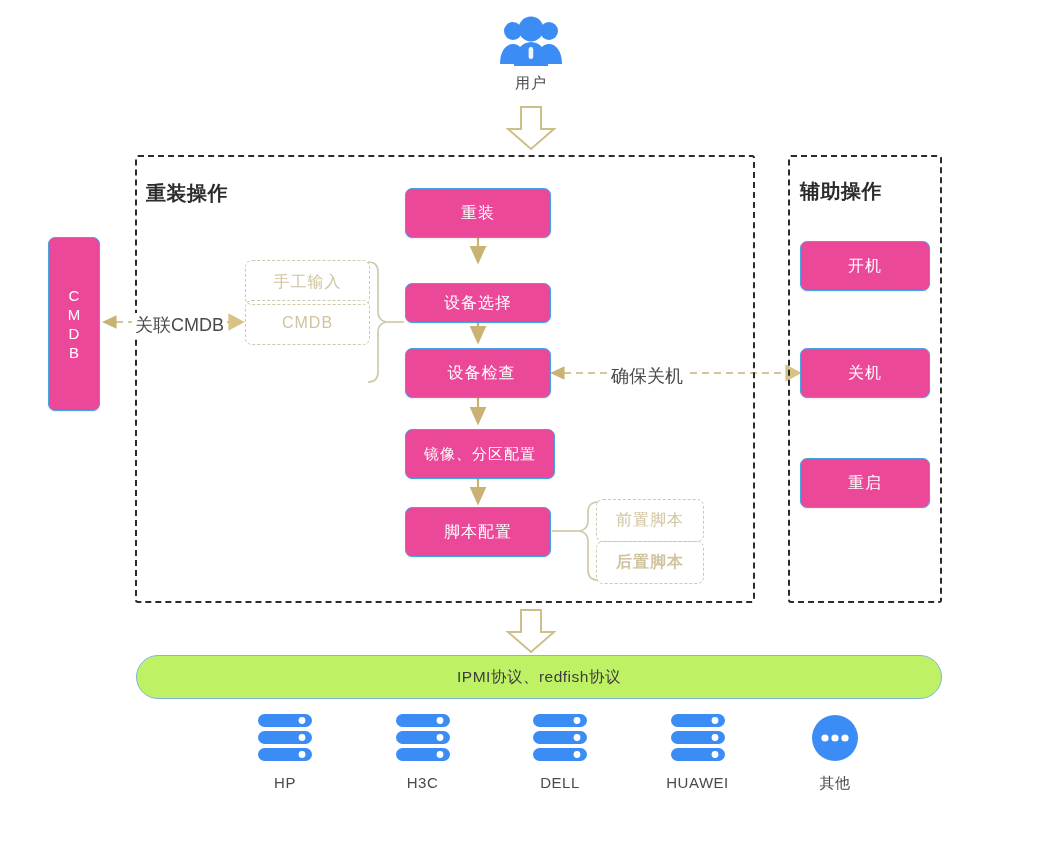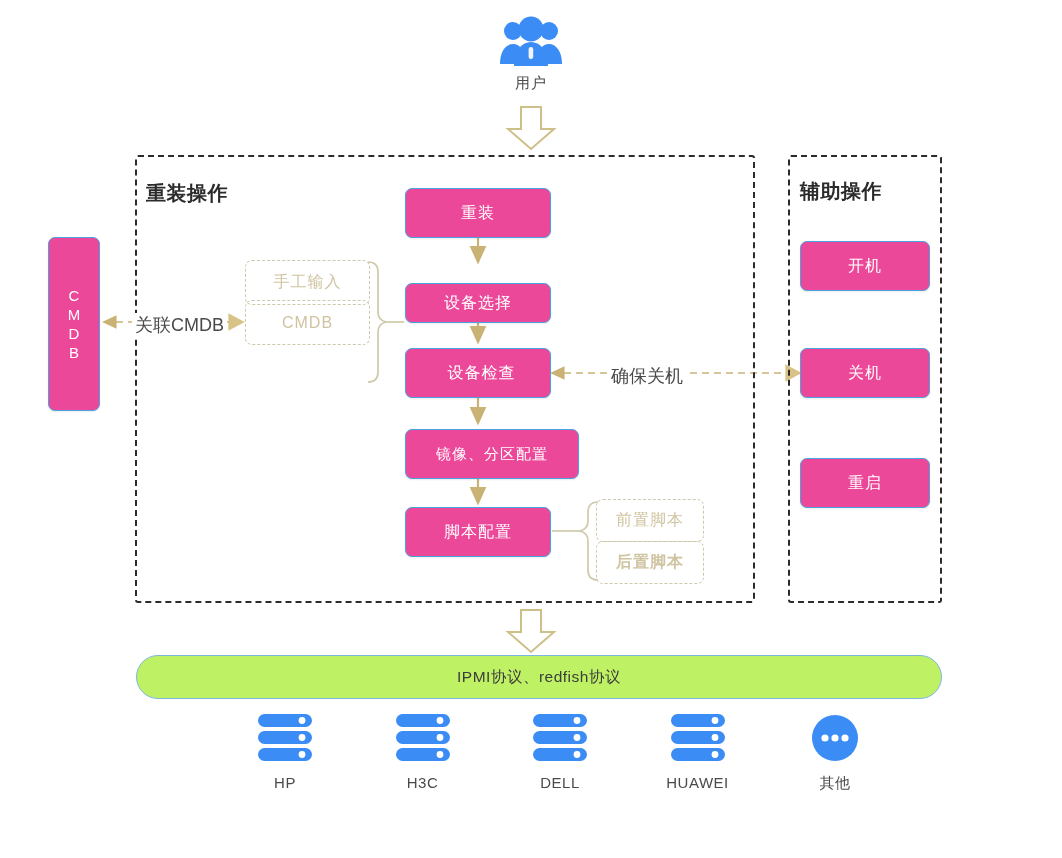--- a/index.html
+++ b/index.html
@@ -248,21 +248,21 @@
   </div>
 
   <div class="abs node-blue" style="left:405px; top:268px; width:146px; height:40px;margin-top:15px;">
     <span>设备选择</span>
   </div>
 
   <div class="abs node-blue" style="left:405px; top:348px; width:146px; height:50px;padding-left:7px;">
     <span>设备检查</span>
   </div>
 
-  <div class="abs node-blue small" style="left:405px; top:429px; width:174px; height:50px;">
+  <div class="abs node-blue small" style="left:405px; top:429px; width:150px; height:50px;">
     <span>镜像、分区配置</span>
   </div>
 
   <div class="abs node-blue" style="left:405px; top:507px; width:146px; height:50px;">
     <span>脚本配置</span>
   </div>
 
   <div class="abs node-ghost" style="left:596px; top:499px; width:108px; height:43px;">
     <span>前置脚本</span>
   </div>

